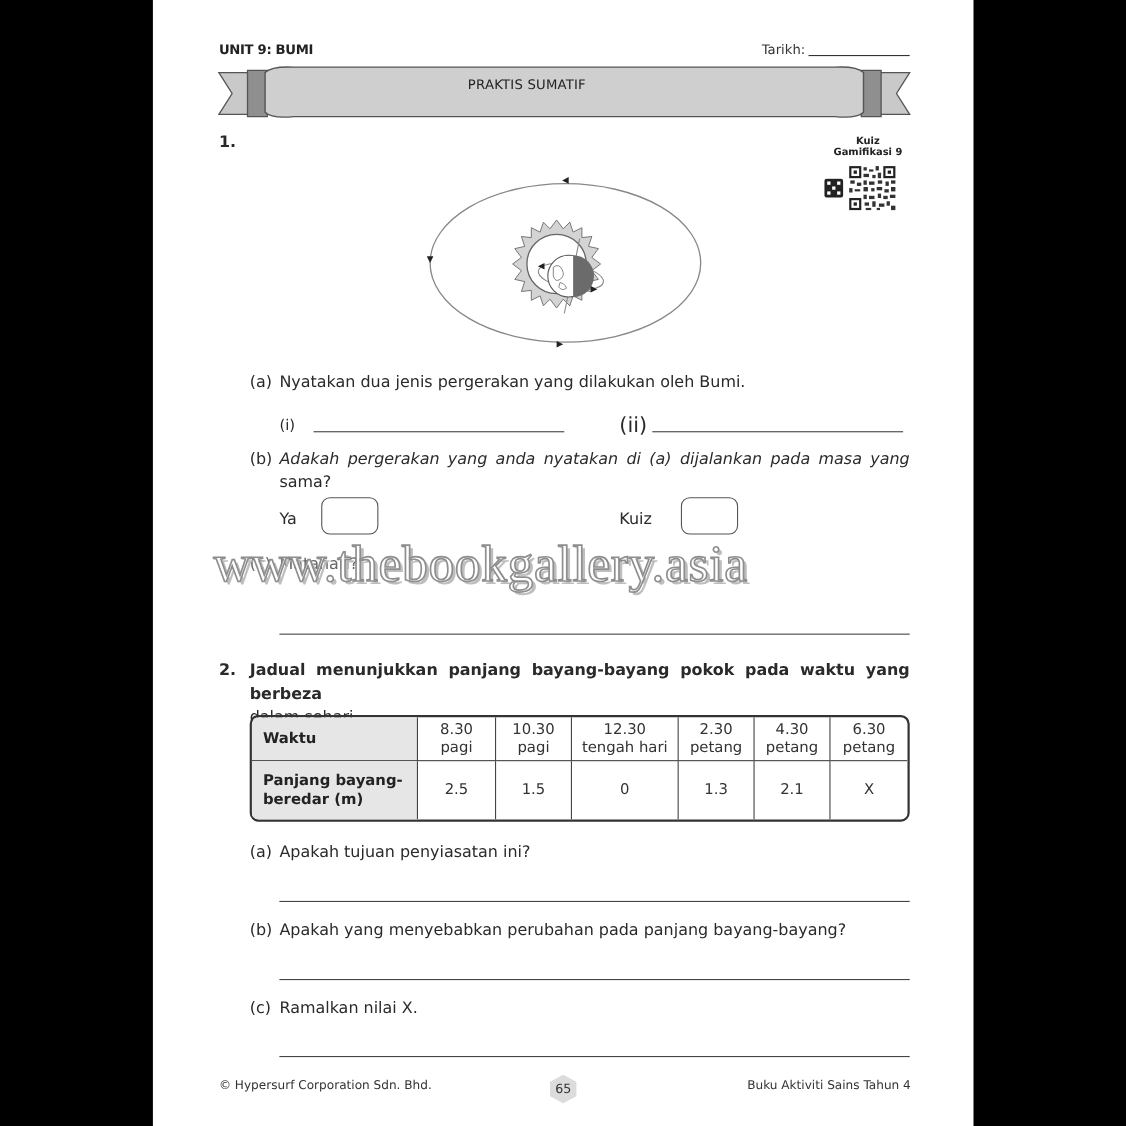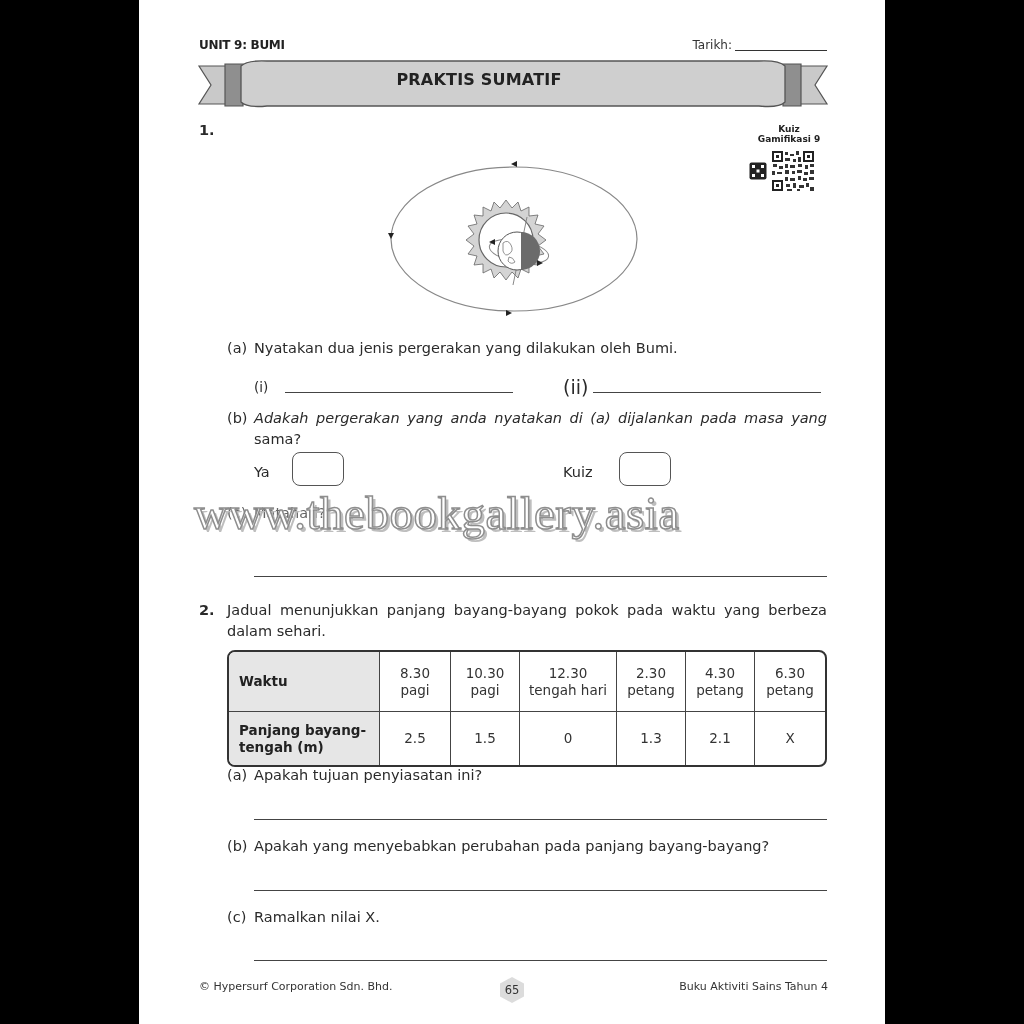--- a/index.html
+++ b/index.html
@@ -4,21 +4,21 @@
 <style>
   html, body { margin:0; padding:0; }
   body { width:1024px; height:1024px; background:#000; position:relative; overflow:hidden;
          font-family:"DejaVu Sans", "Liberation Sans", sans-serif; color:#2a2a2a; }
   .page { position:absolute; left:139px; top:0; width:746px; height:1024px; background:#fff; }
   .abs { position:absolute; }
   .unit { left:60px; top:38px; font-size:12px; font-weight:bold; letter-spacing:-0.3px; color:#222; }
   .tarikh { right:58px; top:38px; font-size:12px; color:#333; display:flex; align-items:center; }
   .tarikh .line { display:inline-block; width:92px; border-bottom:1.5px solid #333; margin-left:3px; height:11px; }
   .banner { left:58px; top:58px; width:632px; height:50px; }
-  .banner-title { left:0; width:680px; top:70px; text-align:center; font-size:16px; font-weight:bold; color:#222; letter-spacing:0.2px; }
+  .banner-title { left:0; width:680px; top:70px; text-align:center; font-size:12px; font-weight:normal; color:#222; letter-spacing:0.2px; }
   .q { font-size:14.5px; color:#2a2a2a; line-height:21px; }
   .qnum { font-weight:bold; }
   .justify { text-align:justify; text-align-last:left; }
   .qr-title { left:612px; top:124px; width:76px; text-align:center; font-size:9px; font-weight:bold; line-height:10px; color:#222; }
   .ansline { border-bottom:1.5px solid #444; height:0; }
   .box { width:50px; height:32px; border:1.5px solid #555; border-radius:8px; background:#fff; }
   table.data { border-collapse:separate; border-spacing:0; border:2px solid #333; border-radius:8px; overflow:hidden;
                font-size:13.5px; color:#333; }
   table.data td { border-right:1.5px solid #444; border-bottom:1.5px solid #444; text-align:center; line-height:17px; padding:0; }
   table.data tr td:last-child { border-right:none; }
@@ -162,27 +162,27 @@
   <div class="abs q obscured" style="left:115px; top:503px; width:573px;">
     <div>Matahari?</div>
   </div>
   <div class="abs watermark">www.thebookgallery.asia</div>
   <div class="abs ansline" style="left:115px; top:576px; width:573px;"></div>
 
   <div class="abs q" style="left:60px; top:600px;">
     <span class="qnum">2.</span>
   </div>
   <div class="abs q" style="left:88px; top:600px; width:600px;">
-    <div style="text-align:justify; text-align-last:justify;">Jadual menunjukkan panjang bayang-bayang pokok pada waktu yang berbeza</div>
+    <div style="text-align:justify; text-align-last:justify;font-weight:bold;">Jadual menunjukkan panjang bayang-bayang pokok pada waktu yang berbeza</div>
     <div>dalam sehari.</div>
   </div>
 
   <table class="abs data" style="left:88px; top:650px; width:600px;">
     <tbody>
-        <tr style="height:60px;">
+        <tr style="height:40px;">
       <td class="head" style="width:140px;">Waktu</td>
       <td style="width:70px;">
             <div>8.30</div>
             <div>pagi</div>
           </td>
       <td style="width:68px;">
             <div>10.30</div>
             <div>pagi</div>
           </td>
       <td style="width:96px;">
@@ -198,21 +198,21 @@
             <div>petang</div>
           </td>
       <td>
             <div>6.30</div>
             <div>petang</div>
           </td>
     </tr>
     <tr style="height:53px;">
       <td class="head">
             <div>Panjang bayang-</div>
-            <div>tengah (m)</div>
+            <div>beredar (m)</div>
           </td>
       <td>2.5</td>
       <td>1.5</td>
       <td>0</td>
       <td>1.3</td>
       <td>2.1</td>
       <td>X</td>
     </tr>
   </tbody>
     </table>

